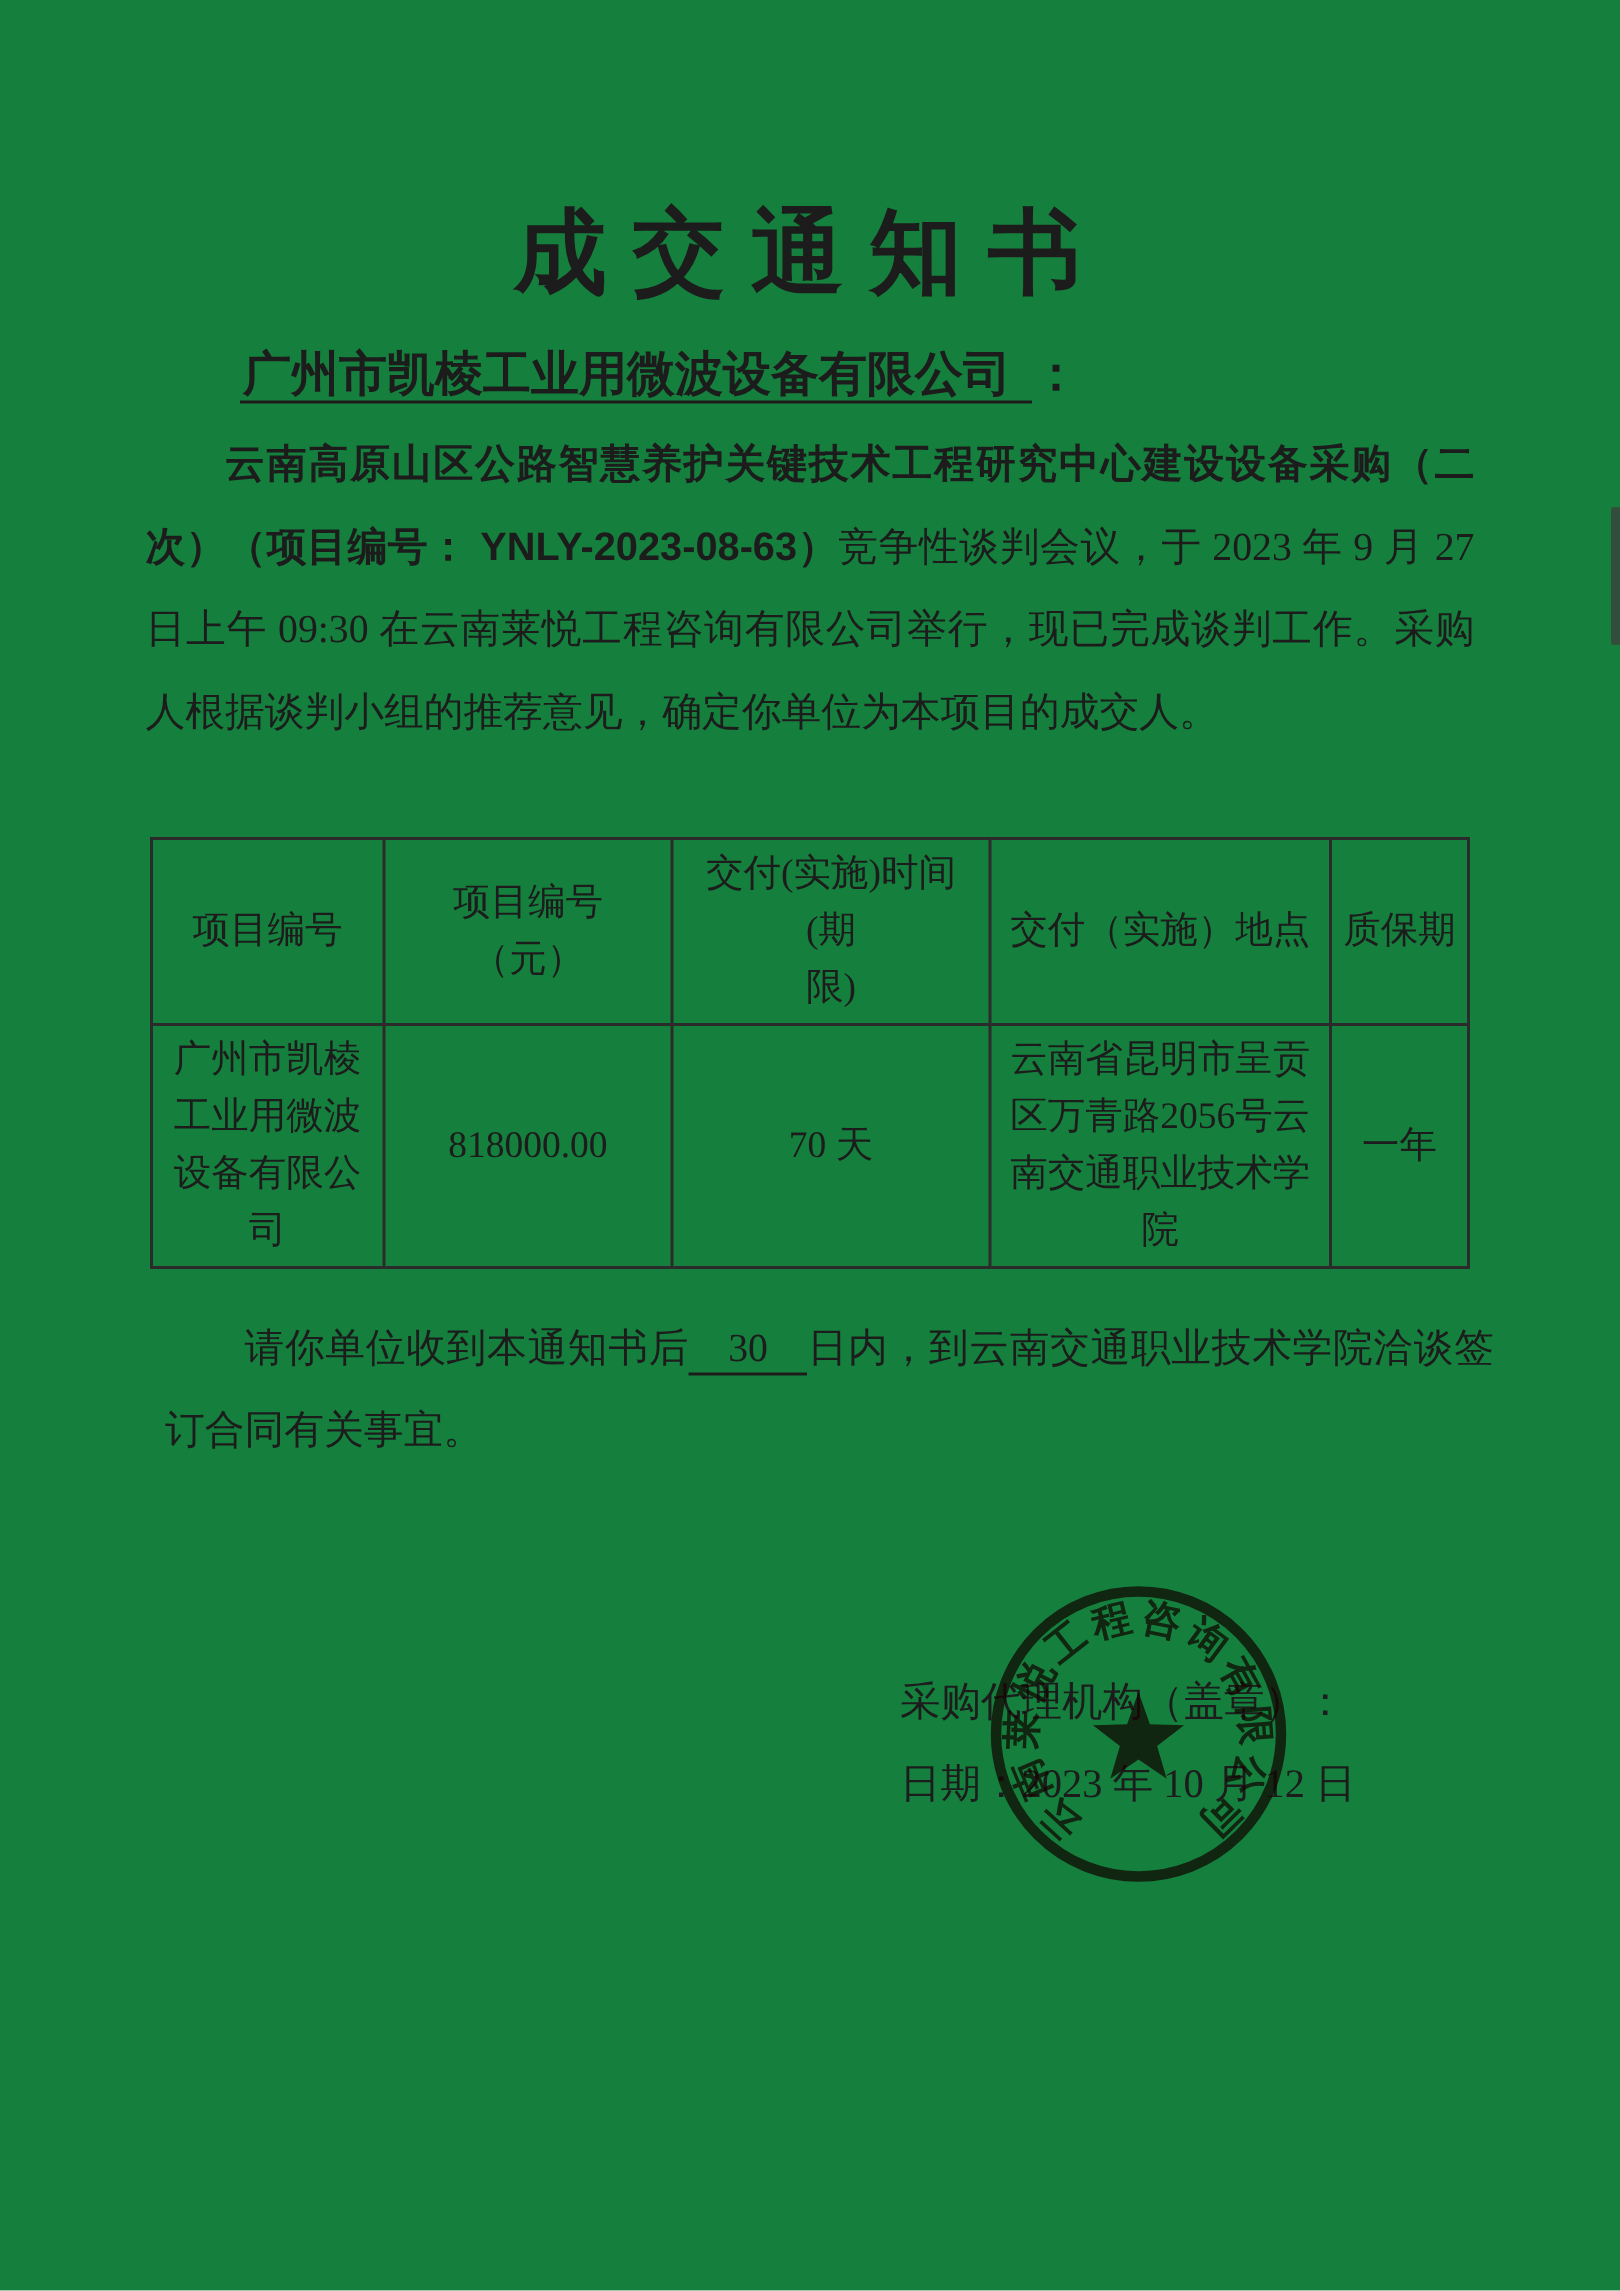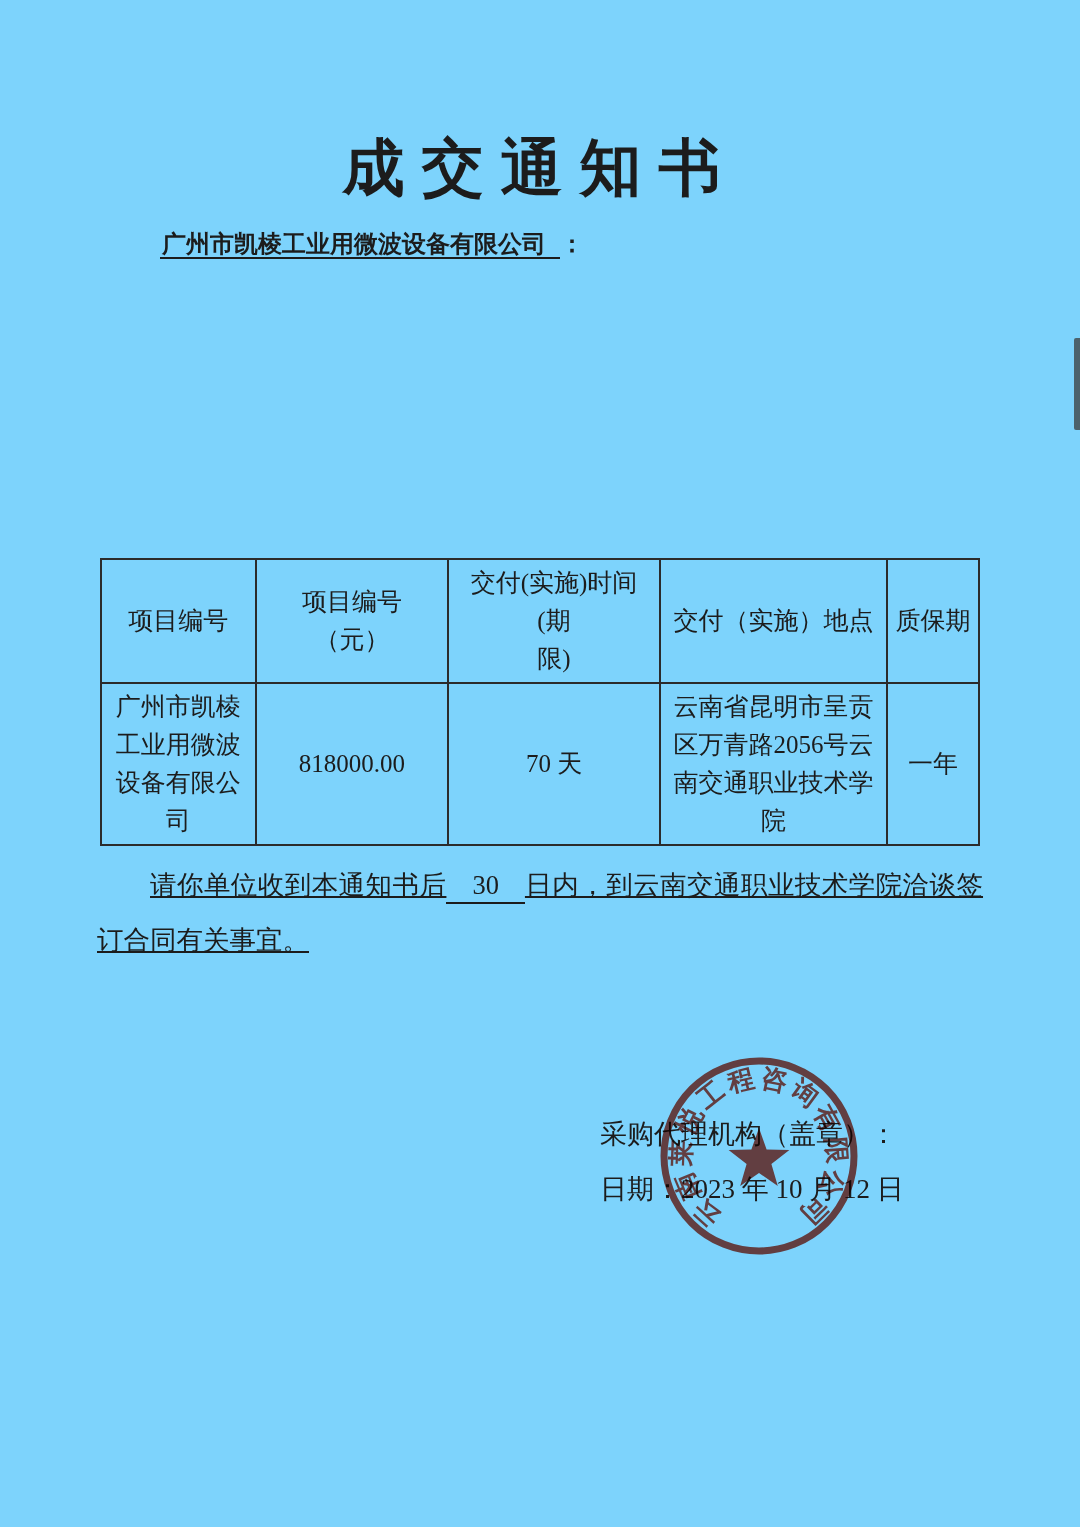--- a/index.html
+++ b/index.html
@@ -1,34 +1,34 @@
 <!DOCTYPE html>
 <html><head>
 <meta charset="utf-8">
 <style>
   html,body { margin:0; padding:0; background:#e9e9e9; }
   .page {
     position:relative;
     width:1080px; height:1527px;
     margin:0 auto;
-    background:#7dd3fc;
+    background:#15803d;
     color:#1c1c1c;
     font-family:"Liberation Serif","DejaVu Serif",serif;
     overflow:hidden;
   }
   .title {
     position:absolute; top:126px; left:0; right:0;
     margin:0; text-align:center;
     font-size:62px; font-weight:bold;
     letter-spacing:17px;
     font-family:"Liberation Serif","DejaVu Serif",serif;
   }
   .salutation {
     position:absolute; top:228px; left:160px;
-    font-size:24px; font-weight:bold;
+    font-size:32px; font-weight:bold;
     font-family:"Liberation Sans","DejaVu Sans",sans-serif;
   }
   .company-underline {
     border-bottom:2px solid #1c1c1c;
     padding-right:14px; padding-left:2px;
   }
   .body-para {
     position:absolute; top:282px; left:97px; width:886px;
     margin:0; font-size:26.5px; line-height:55px;
     text-align:justify; text-indent:2em;
@@ -47,22 +47,22 @@
     padding:4px 6px;
     font-weight:normal;
     white-space:pre-line;
     line-height:38px;
     vertical-align:middle;
   }
   .result-table thead th { height:78px; }
   .result-table tbody td { height:152px; }
   .notice-para {
     position:absolute; top:858px; left:97px; width:886px;
-    margin:0; font-size:26.5px; line-height:55px;
-    text-align:justify; text-indent:2em;text-decoration:underline;
+    margin:13px; font-size:26.5px; line-height:55px;
+    text-align:justify; text-indent:2em;
   }
   .blank-fill {
     display:inline-block;
     border-bottom:2px solid #1c1c1c;
     padding:0 26px;
     text-indent:0;
     line-height:34px;
   }
   .sign-block {
     position:absolute; top:1118px; left:600px;
@@ -86,20 +86,23 @@
 <body>
 
 <div class="page">
 
   <h1 class="title">成交通知书</h1>
 
   <div class="salutation">
     <span class="company-underline">广州市凯棱工业用微波设备有限公司</span><span>：</span>
   </div>
 
+  <p class="body-para">
+    <span class="heiti">云南高原山区公路智慧养护关键技术工程研究中心建设设备采购（二次）（项目编号： YNLY-2023-08-63）</span><span>竞争性谈判会议，于 2023 年 9 月 27 日上午 09:30 在云南莱悦工程咨询有限公司举行，现已完成谈判工作。采购人根据谈判小组的推荐意见，确定你单位为本项目的成交人。</span>
+  </p>
 
   <table class="result-table">
     <colgroup>
       <col style="width:155px">
         <col style="width:193px">
         <col style="width:212px">
         <col style="width:228px">
         <col style="width:92px">
     </colgroup>
     <thead>

